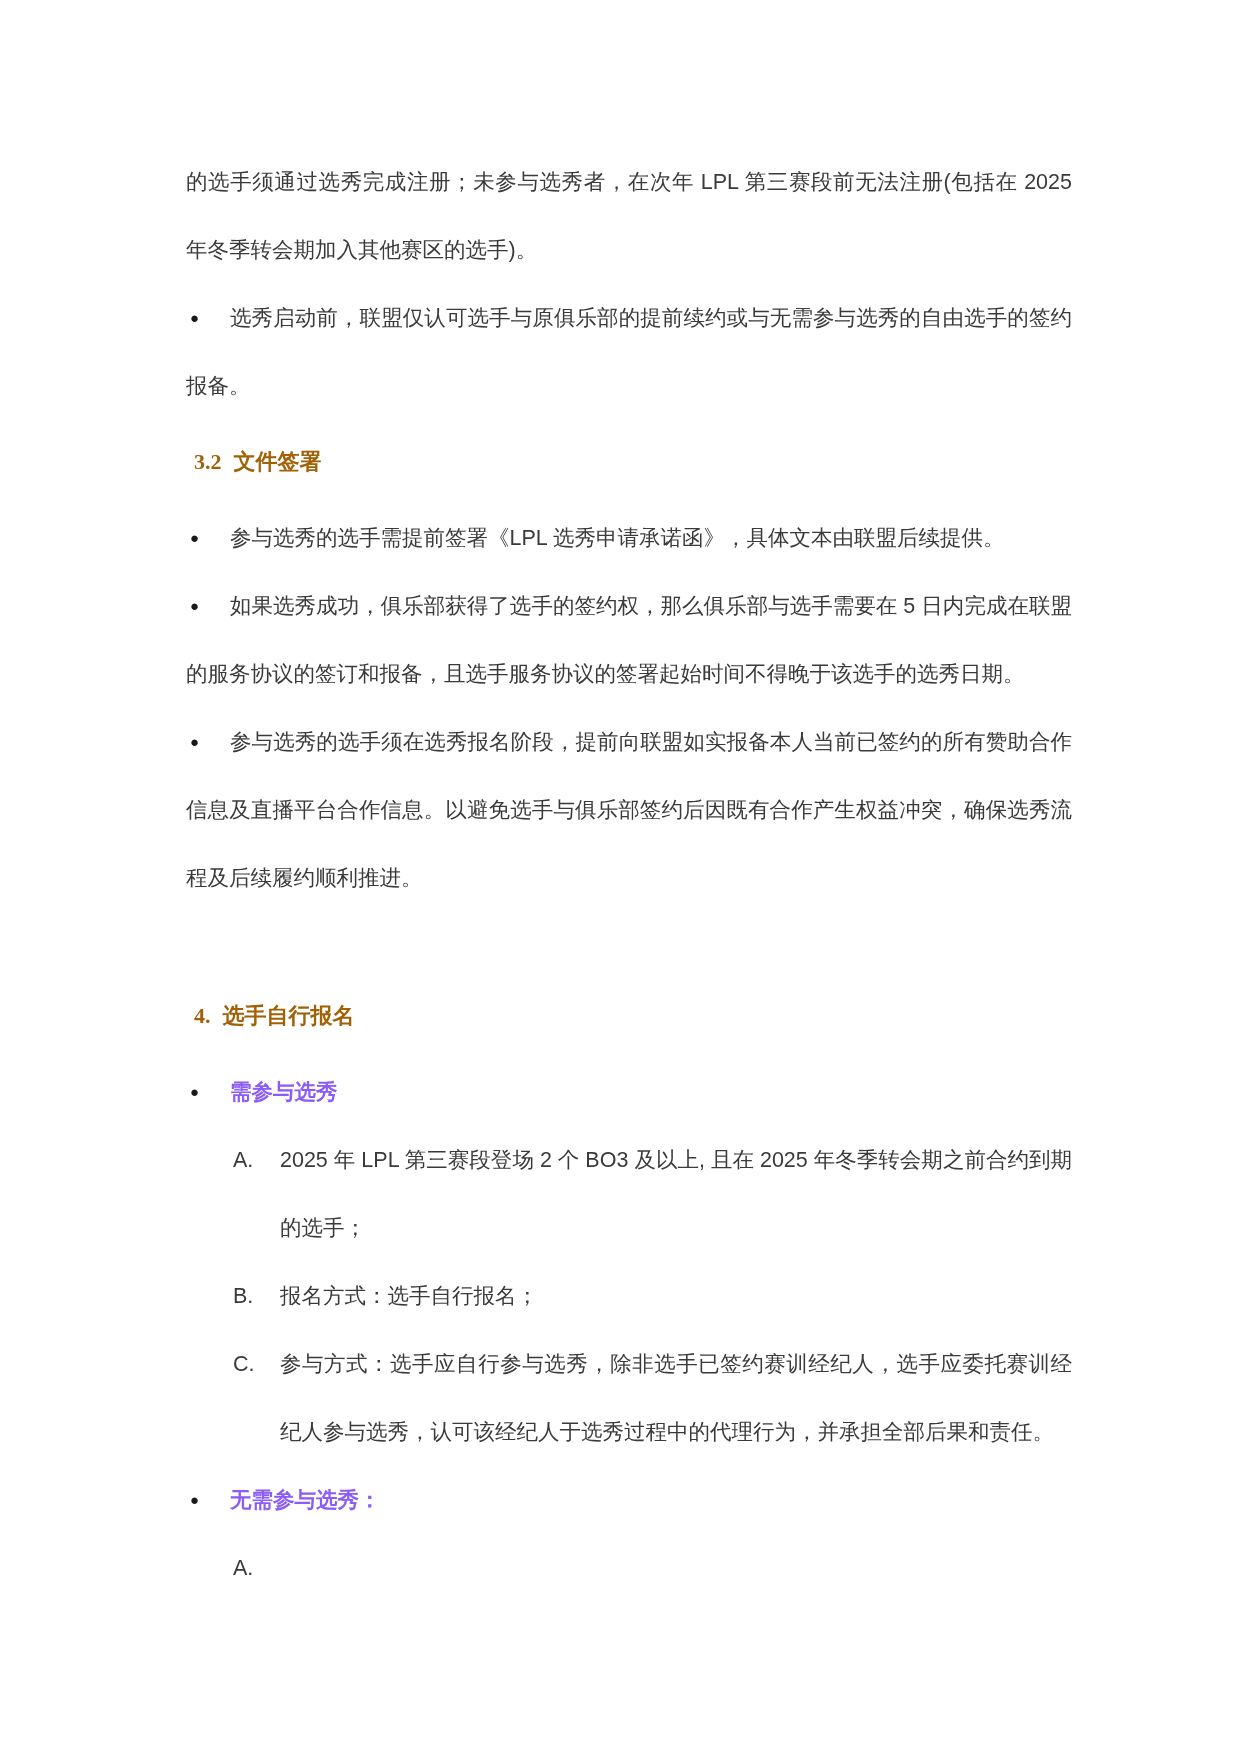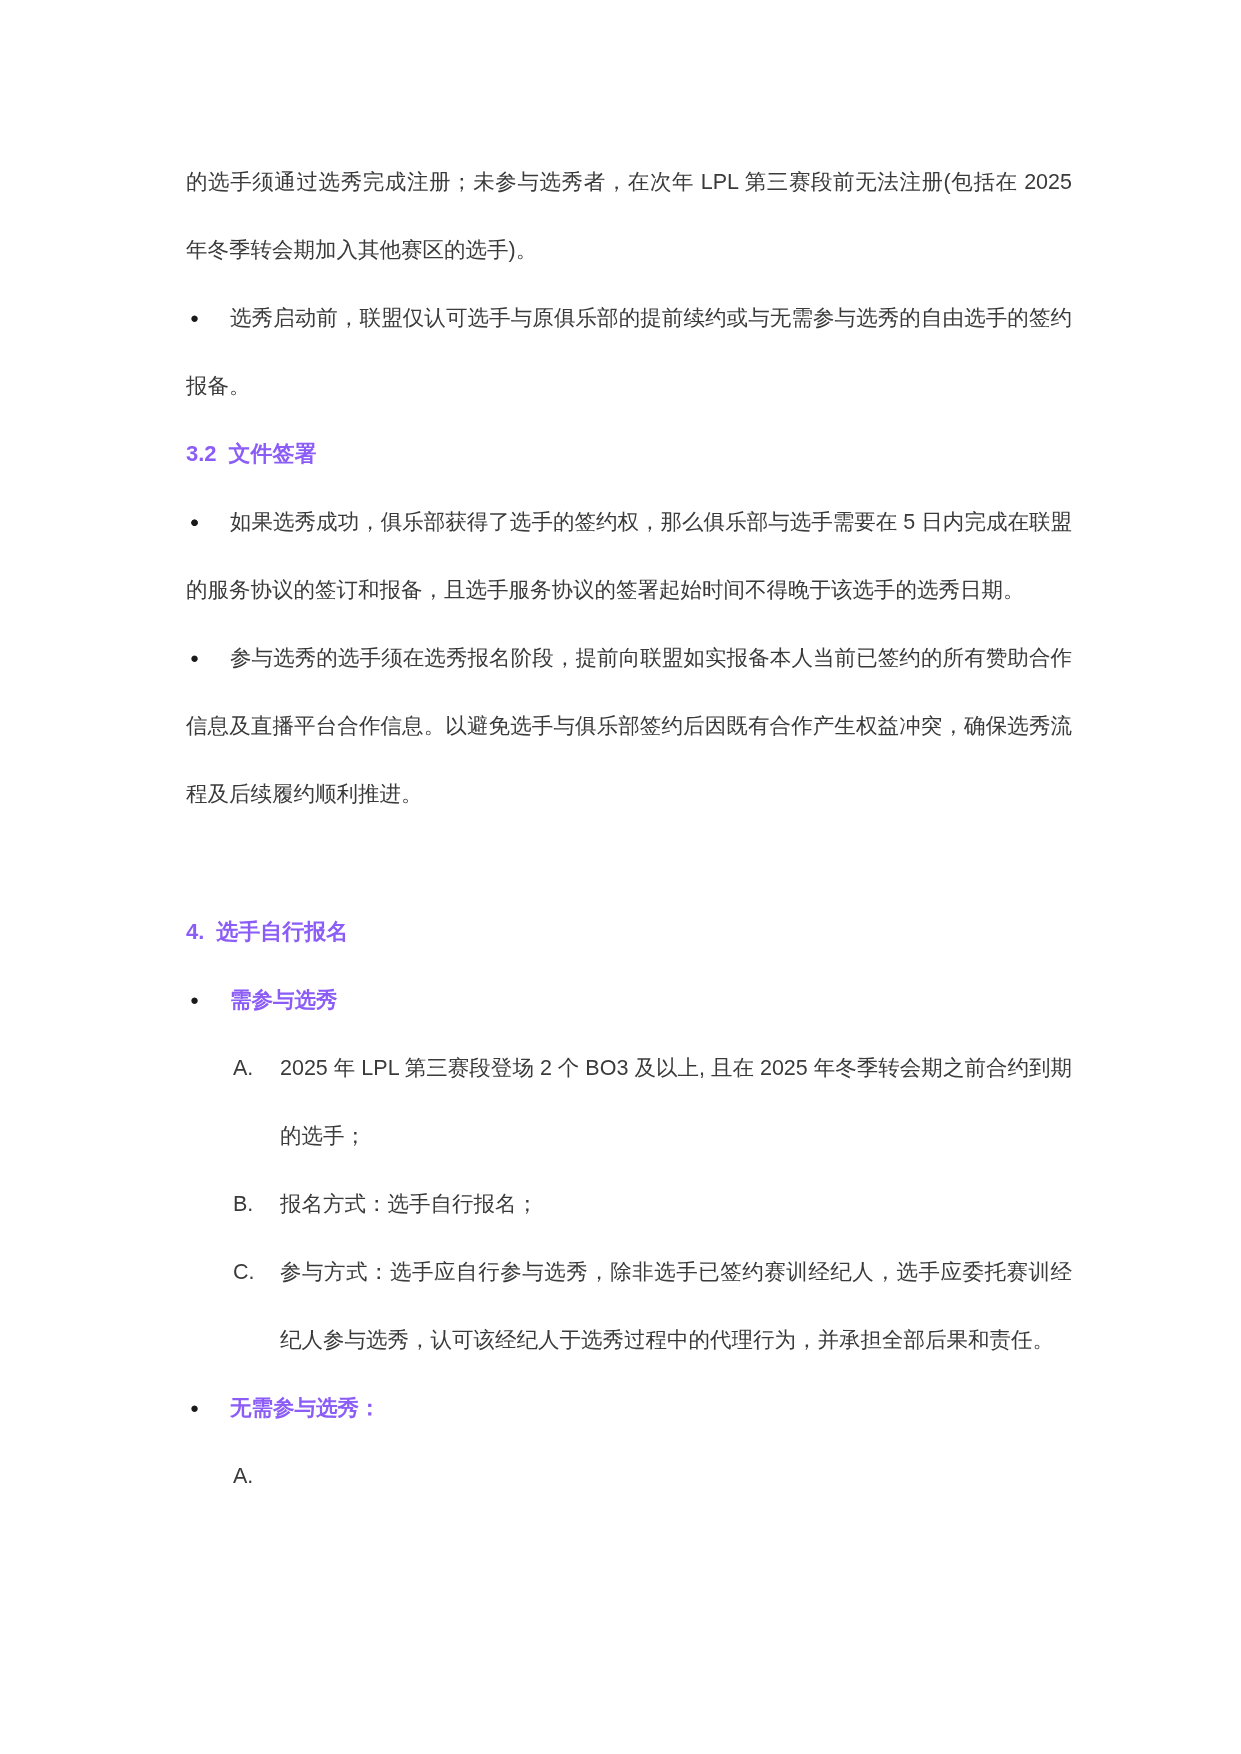--- a/index.html
+++ b/index.html
@@ -40,25 +40,26 @@
     left: 4px;
     top: 0;
     text-indent: 0;
     font-size: 15px;
     line-height: 68px;
     color: #1a1a1a;
   }
   .bullet-para .run-in-bold { font-weight: bold; color: #8b5cf6; }
   .heading {
     line-height: 68px;
-    margin: 0;
+    margin: 8px;
     font-weight: bold;
     font-size: 22px;
-    color: #8b5cf6;
+    color: #a16207;
     text-align: left;
+    font-family: Liberation Serif, serif;
   }
   .heading .h-num { font-weight: bold; margin-right: 12px; }
   .gap-before { margin-top: 70px; }
   
   .letter-item {
     position: relative;
     line-height: 68px;
     text-align: justify;
     text-justify: inter-ideograph;
     padding-left: 94px;
@@ -80,21 +81,21 @@
 
   <p class="bullet-para">
     <span class="bullet-marker">●</span><span>选秀启动前，联盟仅认可选手与原俱乐部的提前续约或与无需参与选秀的自由选手的签约报备。</span>
   </p>
 
   <h3 class="heading">
     <span class="h-num">3.2</span><span>文件签署</span>
   </h3>
 
   <p class="bullet-para">
-    <span class="bullet-marker">●</span>
+    <span class="bullet-marker">●</span><span>参与选秀的选手需提前签署《LPL 选秀申请承诺函》，具体文本由联盟后续提供。</span>
   </p>
 
   <p class="bullet-para">
     <span class="bullet-marker">●</span><span>如果选秀成功，俱乐部获得了选手的签约权，那么俱乐部与选手需要在 5 日内完成在联盟的服务协议的签订和报备，且选手服务协议的签署起始时间不得晚于该选手的选秀日期。</span>
   </p>
 
   <p class="bullet-para">
     <span class="bullet-marker">●</span><span>参与选秀的选手须在选秀报名阶段，提前向联盟如实报备本人当前已签约的所有赞助合作信息及直播平台合作信息。以避免选手与俱乐部签约后因既有合作产生权益冲突，确保选秀流程及后续履约顺利推进。</span>
   </p>
 

